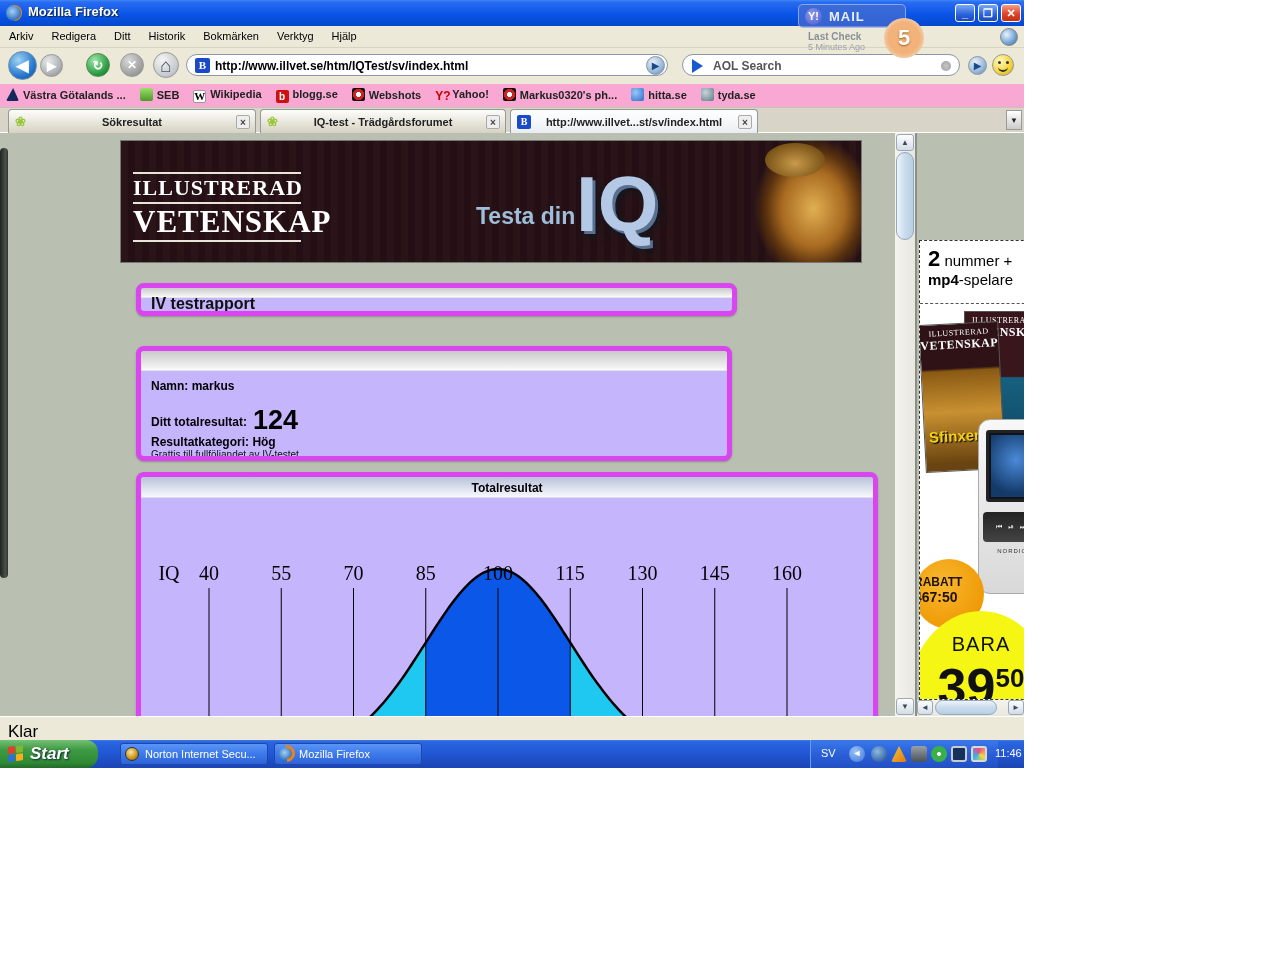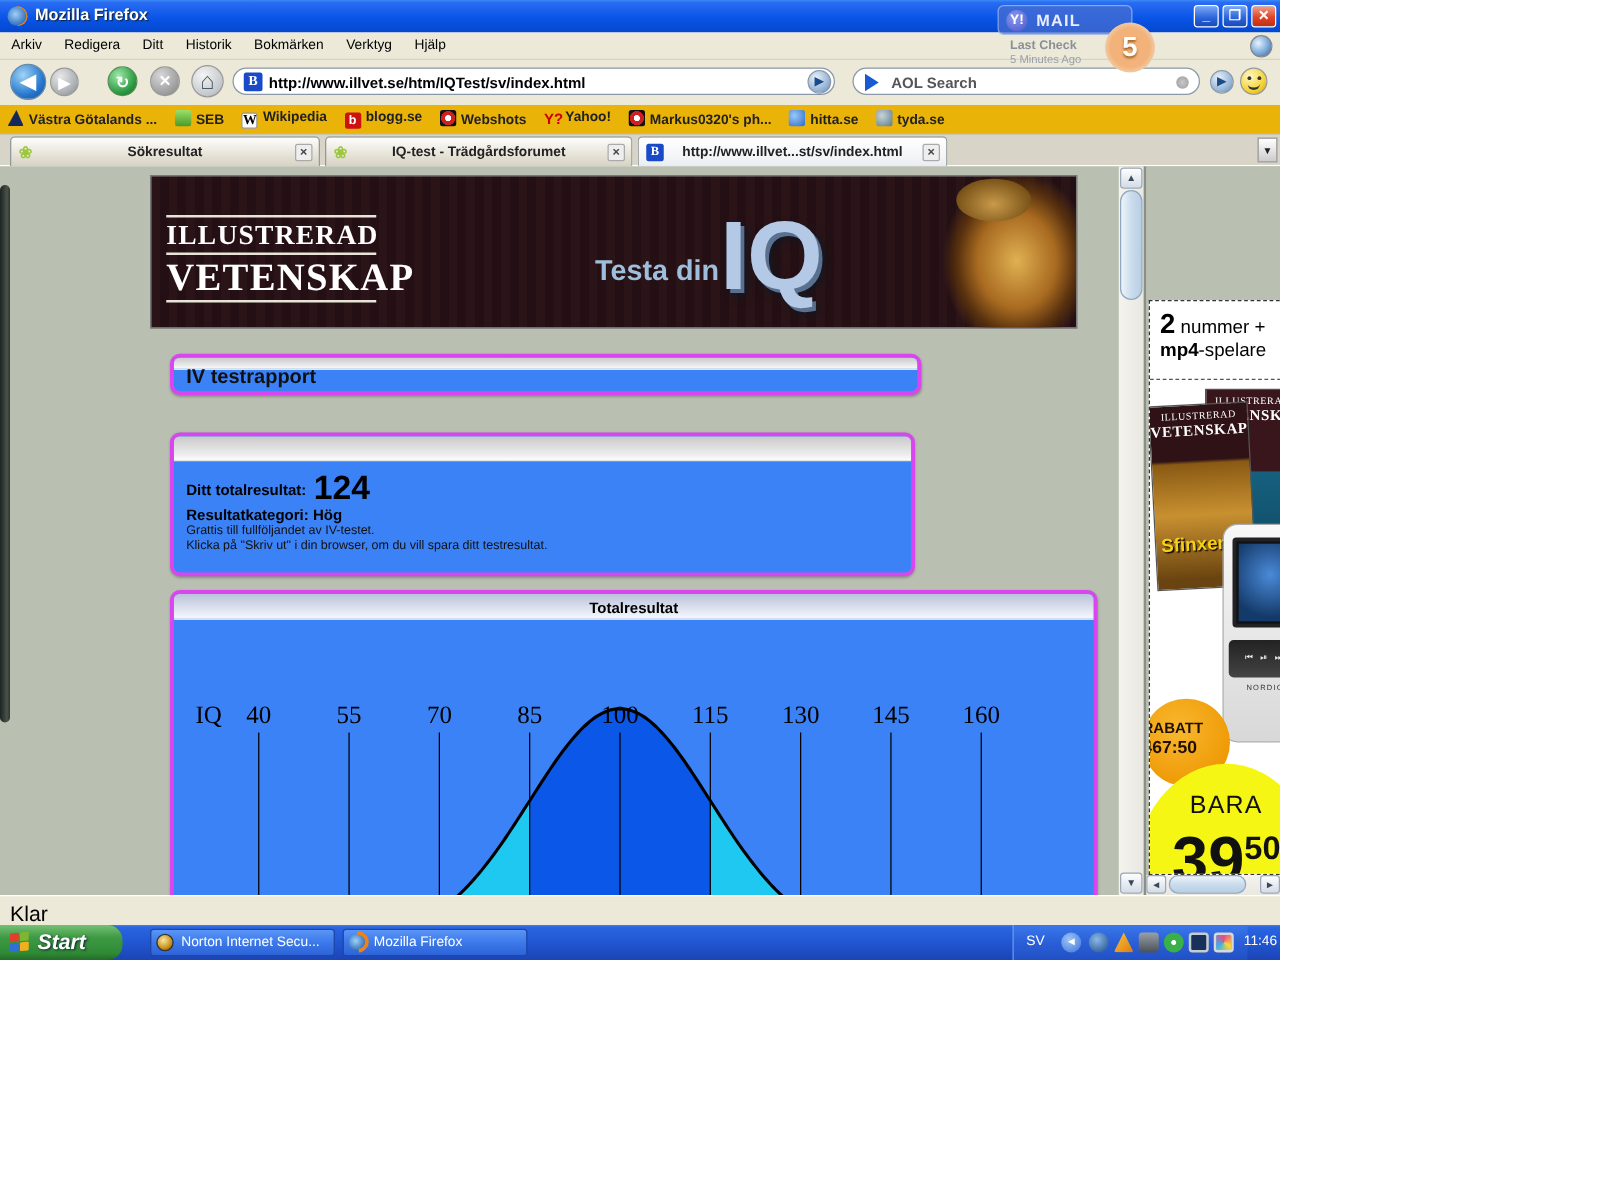--- a/index.html
+++ b/index.html
@@ -63,21 +63,21 @@
   #searchbar { left:682px; top:54px; width:278px;text-align:center; }
   #aol-icon { position:absolute; left:9px; top:4px; width:0; height:0;
     border-left:11px solid #1a5ad0; border-top:7px solid transparent; border-bottom:7px solid transparent; }
   #search-text { position:absolute; left:30px; top:4px; font-size:12px; font-weight:bold; color:#555; }
   #btn-smiley { left:992px; top:54px; width:22px; height:22px; border-radius:50%;
     background:radial-gradient(circle at 35% 30%,#fff8c0,#f4d43a 60%,#caa410); border:1px solid #999; }
   #btn-smiley::before { content:""; position:absolute; left:5px; top:6px; width:3px; height:3px; border-radius:50%; background:#333; box-shadow:8px 0 #333; }
   #btn-smiley::after { content:""; position:absolute; left:5px; top:9px; width:10px; height:6px; border-radius:0 0 10px 10px; border-bottom:2px solid #333; }
 
   
-  #bookmarksbar { left:0; top:84px; width:1191px; height:24px; background:#eab308; border-bottom:1px solid #c8c4b0; }
+  #bookmarksbar { left:0; top:84px; width:1191px; height:24px; background:#f9a8d4; border-bottom:1px solid #c8c4b0; }
   .bm { float:left; height:24px; padding:4px 8px 0 6px; font-size:11px; font-weight:bold; color:#222; }
   .bm .bi { display:inline-block; width:13px; height:13px; vertical-align:-2px; margin-right:4px; border-radius:2px; }
   .bi-vg { background:#14285a; clip-path:polygon(0 100%,55% 0,100% 100%); }
   .bi-seb { background:linear-gradient(#9ae06a,#4a9a28); border-radius:3px; }
   .bi-wp { background:#fff; border:1px solid #999; color:#000; font-family:"Liberation Serif",serif; font-size:11px; line-height:11px; text-align:center; font-weight:bold; }
   .bi-blogg { background:#cc1111; color:#fff; font-size:10px; line-height:13px; text-align:center; font-weight:bold; }
   .bi-ws { background:radial-gradient(circle,#fff 25%,#cc2222 28% 60%,#111 63%); border-radius:50%; }
   .bi-yahoo { background:none; color:#cc0000; font-weight:bold; font-size:12px; width:auto; }
   .bi-hitta { background:radial-gradient(circle at 35% 35%,#9ac8f8,#2a6ac8); border-radius:50%; }
   .bi-tyda { background:radial-gradient(circle at 35% 35%,#c8d4d8,#5a7a88); border-radius:50%; }
@@ -108,21 +108,21 @@
     background:radial-gradient(ellipse at 50% 60%,#c89a4a,#7a5318 70%,rgba(40,18,20,0)); }
   #logo { position:absolute; left:12px; top:28px; width:168px; text-align:center; color:#fff;
     font-family:"Liberation Serif",serif; }
   #logo .rule { height:2px; background:#e8e4da; margin:3px 0; }
   #logo-top { font-size:22px; letter-spacing:1px; font-weight:600; line-height:22px; }
   #logo-bottom { font-size:31px; letter-spacing:1px; font-weight:600; line-height:30px; }
   #tagline { position:absolute; left:355px; top:62px; font-size:23px; font-weight:bold; color:#9fbedb; }
   #iq-word { position:absolute; left:455px; top:18px; font-size:78px; font-weight:bold; color:#b4c9e6;
     text-shadow:3px 3px 0 #5a7090, 5px 5px 8px #101820; }
 
-  .roundbox { background:#3b82f6; border:3px solid #d946ef; border-radius:8px; box-shadow:0 1px 2px rgba(0,0,0,0.25); overflow:hidden; }
+  .roundbox { background:#c4b5fd; border:5px solid #d946ef; border-radius:8px; box-shadow:0 1px 2px rgba(0,0,0,0.25); overflow:hidden; }
   .boxhead { height:20px; background:linear-gradient(180deg,#c9c9c9,#efefef 80%,#fbfbfb); border-bottom:1px solid #e4e4e4; }
 
   #report-title-box { left:136px; top:150px; width:601px; height:33px; }
   #report-title { position:absolute; left:10px; top:7px; font-size:16px; font-weight:bold; color:#101010; }
   #report-title-box .boxhead { height:10px; }
 
   #result-box { left:136px; top:213px; width:596px; height:115px; }
   #result-body { position:absolute; left:10px; top:28px; width:570px; }
   .res-line { font-size:12px; font-weight:bold; color:#000; }
   #res-name { margin-bottom:14px; }
@@ -325,20 +325,23 @@
     </div>
 
     <div id="report-title-box" class="roundbox abs">
       <div class="boxhead"></div>
       <div id="report-title">IV testrapport</div>
     </div>
 
     <div id="result-box" class="roundbox abs">
       <div class="boxhead"></div>
       <div id="result-body">
+        <div id="res-name" class="res-line">
+          <span>Namn:</span> <span>markus</span>
+        </div>
         <div id="res-total" class="res-line">
           <span>Ditt totalresultat:</span><span id="total-value">124</span>
         </div>
         <div id="res-cat" class="res-line">
           <span>Resultatkategori:</span> <span class="val">Hög</span>
         </div>
         <div class="res-small">Grattis till fullföljandet av IV-testet.</div>
         <div class="res-small">Klicka på "Skriv ut" i din browser, om du vill spara ditt testresultat.</div>
       </div>
     </div>

